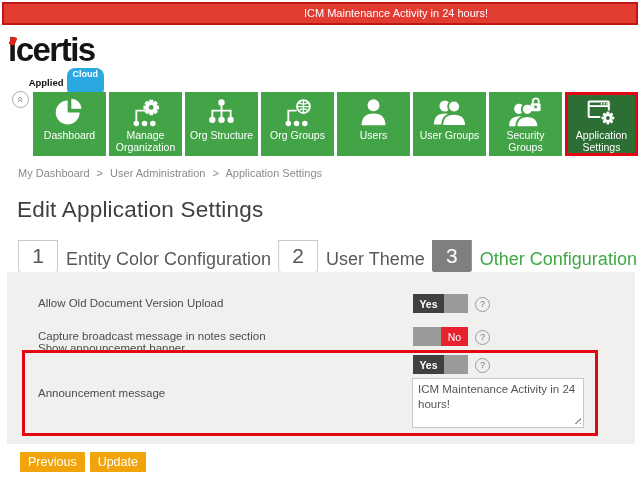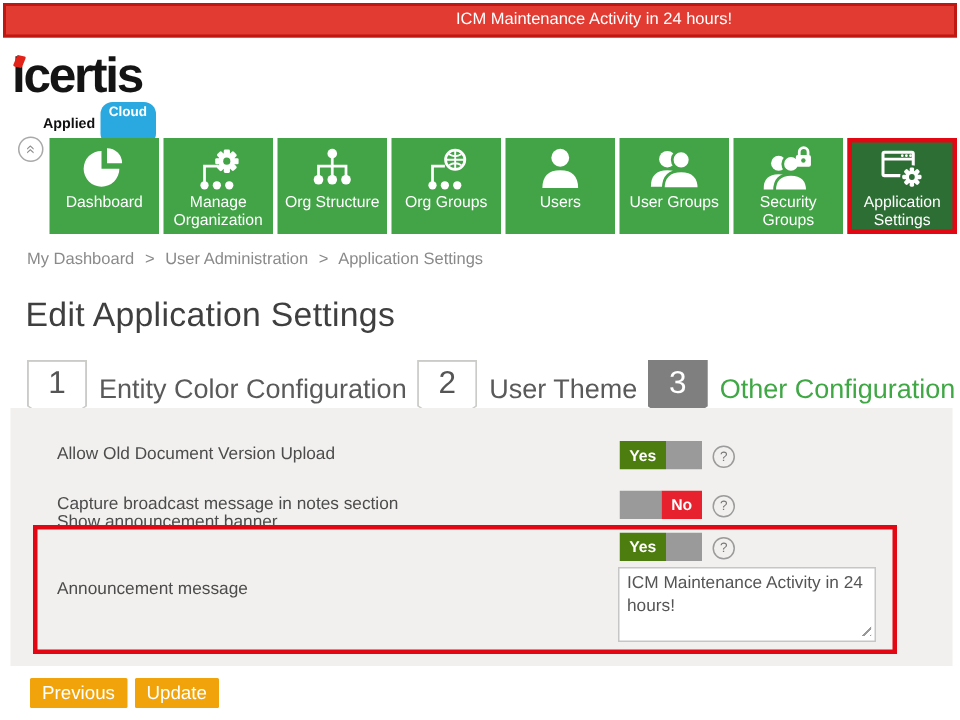--- a/index.html
+++ b/index.html
@@ -64,23 +64,23 @@
   .tabnum .n{position:absolute;left:0;right:0;top:2px;height:28px;line-height:28px;
     text-align:center;font-size:21px;color:#555;}
   .tabnum.active .outer{background:#7f7f7f;}
   .tabnum.active .n{color:#fff;}
   .tab-label{font-size:18px;color:#5a5a5a;margin:9px 7px 0 8px;white-space:nowrap;}
   .tab-label.active{color:#3fa845;}
   
   .panel{position:absolute;left:7px;top:272px;width:628px;height:172px;background:var(--panel-bg);}
   .row-label{position:absolute;left:31px;font-size:11.5px;color:#4c4c4c;}
   .toggle{position:absolute;left:406px;width:55px;height:19px;display:flex;overflow:hidden;}
-  .tg-on{background:#4d7c0f;color:#fff;flex:0 0 31px;font-size:10.5px;font-weight:bold;
+  .tg-on{background:#404040;color:#fff;flex:0 0 31px;font-size:10.5px;font-weight:bold;
     display:flex;align-items:center;justify-content:center;}
-  .tg-off{background:var(--toggle-red);color:#fff;flex:0 0 27px;font-size:10.5px;font-weight:bold;
+  .tg-off{background:var(--toggle-red);color:#fff;flex:0 0 27px;font-size:10.5px;font-weight:normal;
     display:flex;align-items:center;justify-content:center;}
   .tg-knob{background:var(--toggle-gray);flex:1;}
   .help{position:absolute;left:468px;width:13px;height:13px;border:1px solid #9b9b9b;border-radius:50%;
     color:#777;font-size:9px;line-height:13px;text-align:center;cursor:pointer;background:transparent;}
   .hl-box{position:absolute;left:15px;top:78px;width:576px;height:86px;box-sizing:border-box;
     border:3px solid var(--hl-red);pointer-events:none;}
   .announce-area{position:absolute;left:405px;top:106px;width:172px;height:50px;box-sizing:border-box;
     border:1px solid #c6c6c6;background:#fff;font-family:"Liberation Sans",sans-serif;
     font-size:11.5px;color:#555;padding:3px 5px;resize:none;overflow:hidden;line-height:1.3;}
   .grip{position:absolute;left:566px;top:144px;width:8px;height:8px;pointer-events:none;

